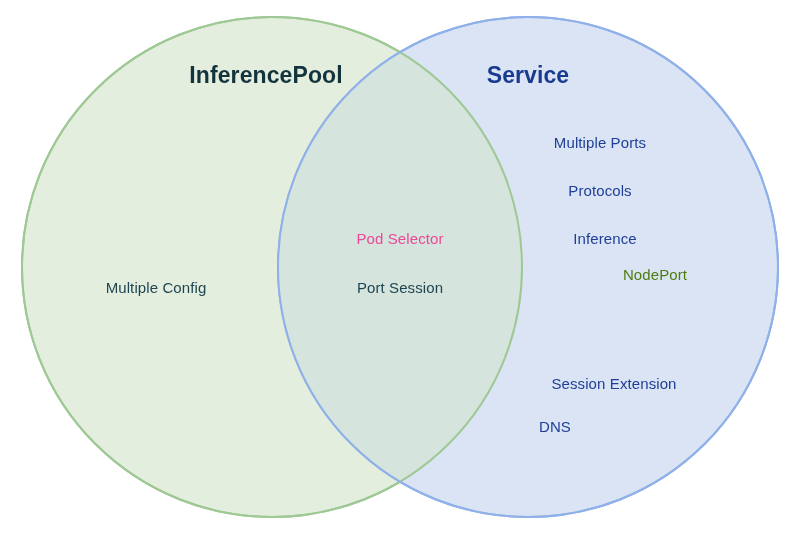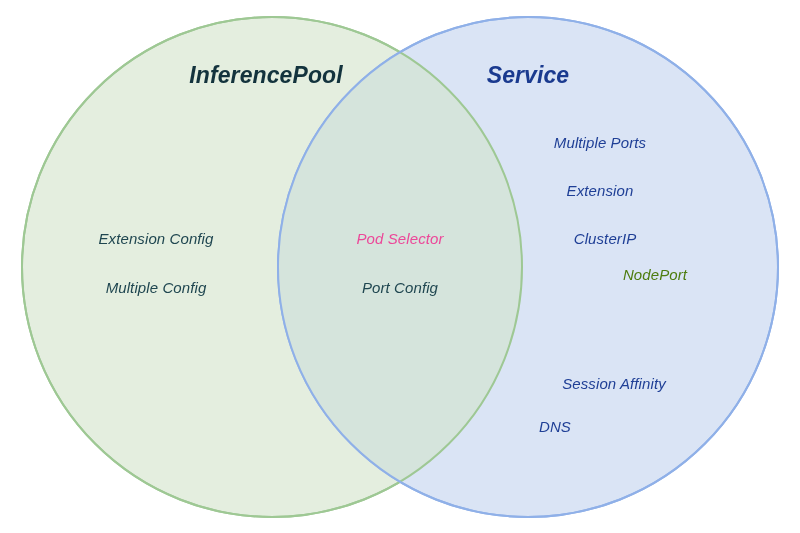--- a/index.html
+++ b/index.html
@@ -26,21 +26,20 @@
     height: 533px;
     display: block;
   }
   .layer {
     position: absolute;
     left: 0;
     top: 0;
     width: 800px;
     height: 467px;
     pointer-events: none;
-    font-style: italic;
   }
   .lbl {
     position: absolute;
     white-space: nowrap;
     pointer-events: auto;
   }
   .title {
     font-size: 23px;
     font-weight: bold;
     letter-spacing: 0.1px;
@@ -78,35 +77,34 @@
 
     <circle id="circle-right-outline" cx="528" cy="267" r="250" fill="none" stroke="#8fb0e8" stroke-width="2"></circle>
   </svg>
 
   <div class="layer">
 
     <div class="lbl title ctr" id="title-left" style="left: 266px; top: 62px; color: rgb(19, 51, 61);">InferencePool</div>
 
     <div class="lbl title ctr" id="title-right" style="left: 528px; top: 62px; color: rgb(26, 58, 143);">Service</div>
 
-    <div class="lbl item ctr" id="left-item-0" style="left: 156px; top: 230px; color: rgb(31, 70, 80);">Extension Config</div>
 
     <div class="lbl item ctr" id="left-item-1" style="left: 156px; top: 279px; color: rgb(31, 70, 80);">Multiple Config</div>
 
     <div class="lbl item ctr" id="mid-item-0" style="left: 400px; top: 230px; color: #ec4899;">Pod Selector</div>
 
-    <div class="lbl item ctr" id="mid-item-1" style="left: 400px; top: 279px; color: rgb(31, 70, 80);">Port Config</div>
+    <div class="lbl item ctr" id="mid-item-1" style="left: 400px; top: 279px; color: rgb(31, 70, 80);">Port Session</div>
 
     <div class="lbl item ctr" id="right-item-0" style="left: 600px; top: 134px; color: rgb(31, 63, 150);">Multiple Ports</div>
 
-    <div class="lbl item ctr" id="right-item-1" style="left: 600px; top: 182px; color: rgb(31, 63, 150);">Extension</div>
+    <div class="lbl item ctr" id="right-item-1" style="left: 600px; top: 182px; color: rgb(31, 63, 150);">Protocols</div>
 
-    <div class="lbl item ctr" id="right-item-2" style="left: 605px; top: 230px; color: rgb(31, 63, 150);">ClusterIP</div>
+    <div class="lbl item ctr" id="right-item-2" style="left: 605px; top: 230px; color: rgb(31, 63, 150);">Inference</div>
 
     <div class="lbl item ctr" id="right-item-3" style="left: 608px; top: 266px; color: #4d7c0f; margin-left: 47px;">NodePort</div>
 
 
-    <div class="lbl item ctr" id="right-item-5" style="left: 614px; top: 375px; color: rgb(31, 63, 150);">Session Affinity</div>
+    <div class="lbl item ctr" id="right-item-5" style="left: 614px; top: 375px; color: rgb(31, 63, 150);">Session Extension</div>
 
     <div class="lbl item ctr" id="right-item-6" style="left: 555px; top: 418px; color: rgb(31, 63, 150);">DNS</div>
 
   </div>
 </div>
 
 </body></html>

